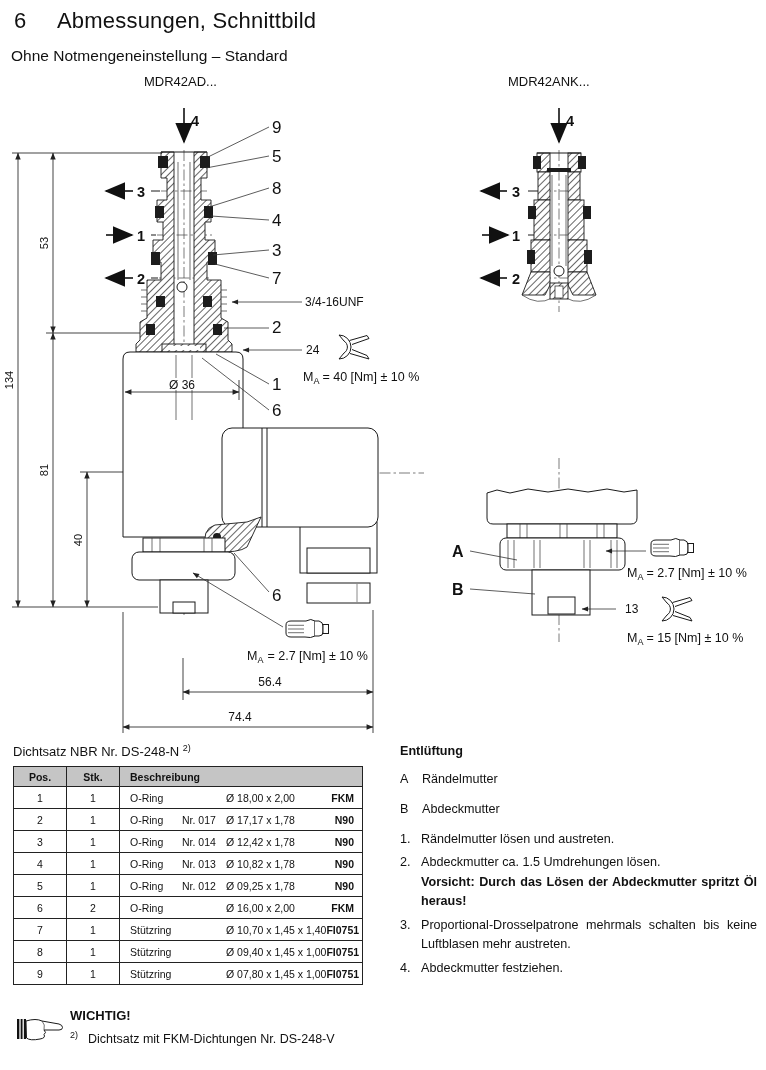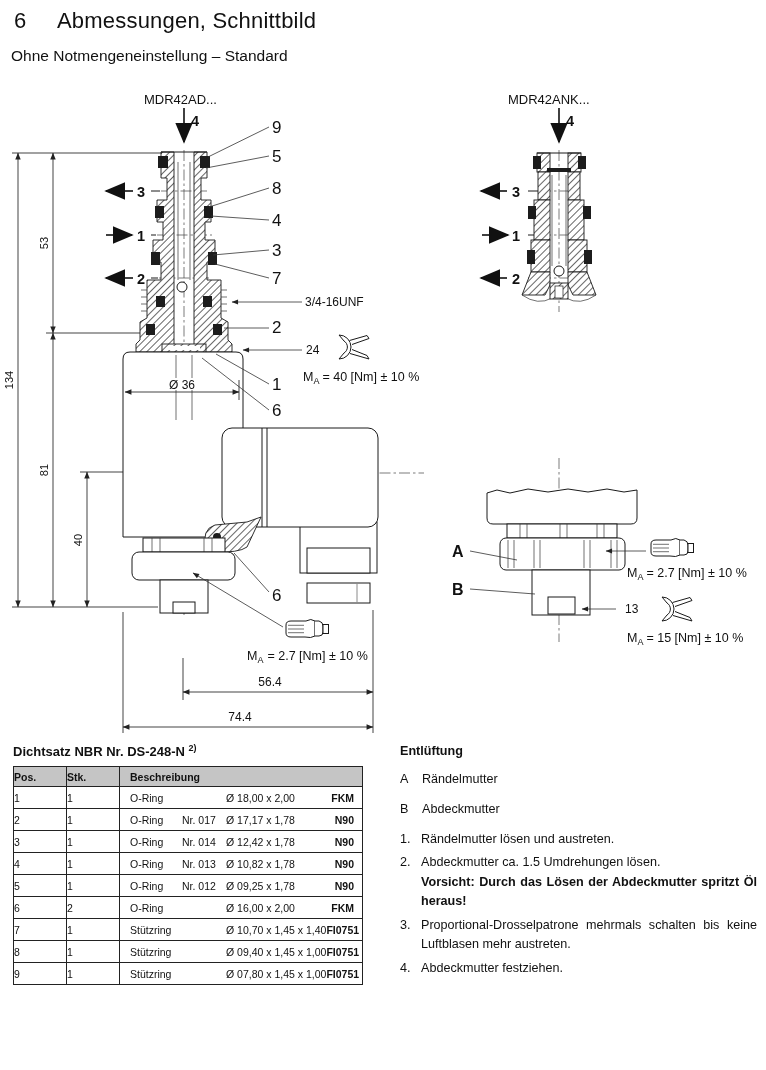--- a/index.html
+++ b/index.html
@@ -1,21 +1,21 @@
 <!DOCTYPE html>
 <html><head>
 <meta charset="utf-8">
 <style>
   html,body{margin:0;padding:0;background:#fff;}
   .page{position:relative;width:766px;height:1070px;background:#fff;
         font-family:"Liberation Sans",sans-serif;color:#111;overflow:hidden;}
   .title-row{position:absolute;left:14px;top:8px;font-size:22px;letter-spacing:.2px;}
   .title-row .num{display:inline-block;width:43px;}
   .subtitle{position:absolute;left:11px;top:47px;font-size:15.5px;}
-  .fig-model{position:absolute;top:92px;font-size:13px;}
+  .fig-model{position:absolute;top:74px;font-size:13px;}
   #model-left{left:144px;}
   #model-right{left:508px;}
   svg{position:absolute;}
   svg text{font-family:"Liberation Sans",sans-serif;fill:#111;}
   .s{stroke:#1a1a1a;stroke-width:1;fill:none;}
   .sw{stroke:#1a1a1a;stroke-width:1;fill:#fff;}
   .hatch{fill:url(#hatch);stroke:#1a1a1a;stroke-width:.9;}
   .seal{fill:#1c1c1c;stroke:none;}
   .thin{stroke:#333;stroke-width:.7;fill:none;}
   .cl{stroke:#444;stroke-width:.7;stroke-dasharray:11 3 2.5 3;fill:none;}
@@ -26,26 +26,26 @@
   .callout{font-size:17px;}
   .port{font-size:14.5px;font-weight:bold;}
   .dimtxt{font-size:11px;}
   .small{font-size:12px;}
   .ab{font-size:16px;font-weight:bold;}
   .tq{font-size:12.5px;}
   .tqs{font-size:9px;}
 
   
   .table-block{position:absolute;left:13px;top:743px;width:352px;}
-  .tbl-title{font-size:13px;font-weight:bold;}
+  .tbl-title{font-size:13px;font-weight:normal;}
   .tbl-title sup{font-size:9px;}
   table.seal{border-collapse:collapse;margin-top:7px;width:350px;table-layout:fixed;}
   table.seal td{border:1px solid #222;font-size:10.5px;height:21px;padding:0;}
   table.seal tr.hdr td{background:#c5c5c5;font-weight:bold;height:19px;}
-  td.cpos,td.cstk{width:52px;}
+  td.cpos,td.cstk{width:52px;text-align:center;}
   td.cdesc{padding-left:10px !important;}
   .desc{display:flex;align-items:center;padding-left:10px;}
   .d-name{width:52px;flex:none;}
   .d-nr{width:36px;flex:none;}
   .d-size{flex:none;margin-left:8px;}
   .d-mat{margin-left:auto;padding-right:8px;flex:none;font-weight:bold;}
 
   
   .wichtig{position:absolute;left:16px;top:1008px;display:flex;}
   .w-icon{width:48px;height:30px;position:relative;flex:none;margin-top:6px;}
@@ -483,20 +483,31 @@
                 <span class="d-nr"></span>
                 <span class="d-size">Ø 07,80 x 1,45 x 1,00</span>
                 <span class="d-mat">FI0751</span>
               </div>
             </td>
         </tr>
       </tbody>
     </table>
   </div>
 
+  <div class="wichtig">
+    <svg class="w-icon" width="48" height="30" viewBox="0 0 48 30" style="position:relative">
+      <use href="#pointhandSym" x="1" y="2"></use>
+    </svg>
+    <div class="w-texts">
+      <div class="w-title">WICHTIG!</div>
+      <div class="w-foot">
+        <sup>2)</sup><span>Dichtsatz mit FKM-Dichtungen Nr. DS-248-V</span>
+      </div>
+    </div>
+  </div>
 
   <div class="vent">
     <div class="v-head">Entlüftung</div>
     <div class="legend">
       <div class="legend-row">
         <span class="legend-key">A</span>
         <span>Rändelmutter</span>
       </div>
       <div class="legend-row">
         <span class="legend-key">B</span>

